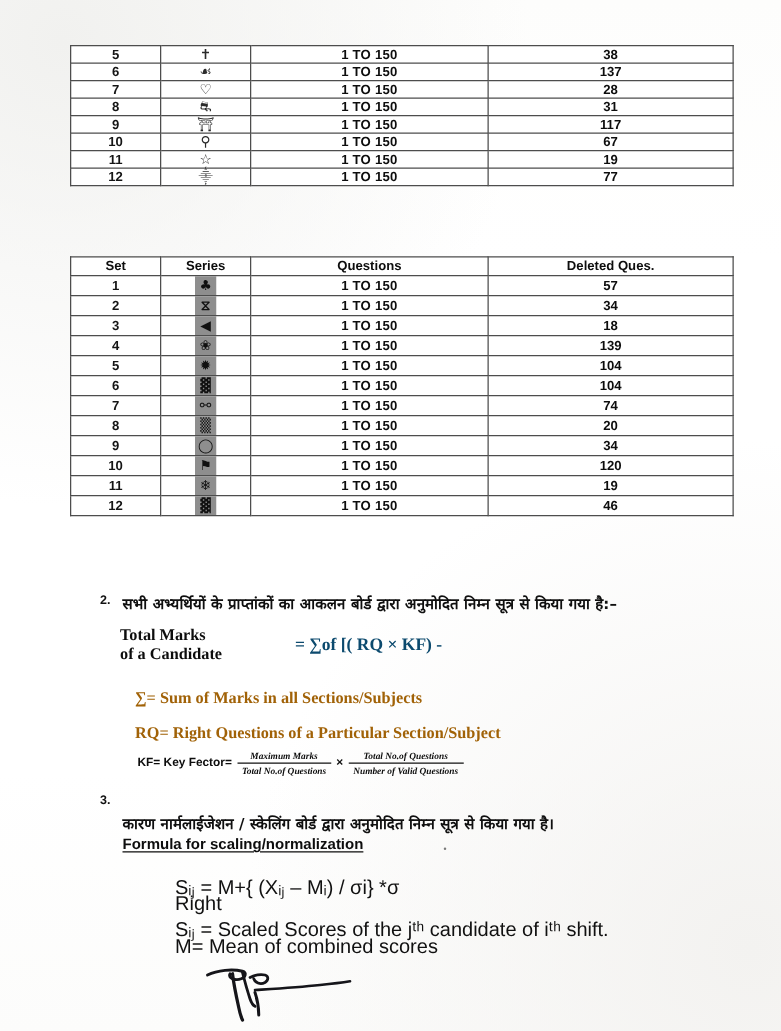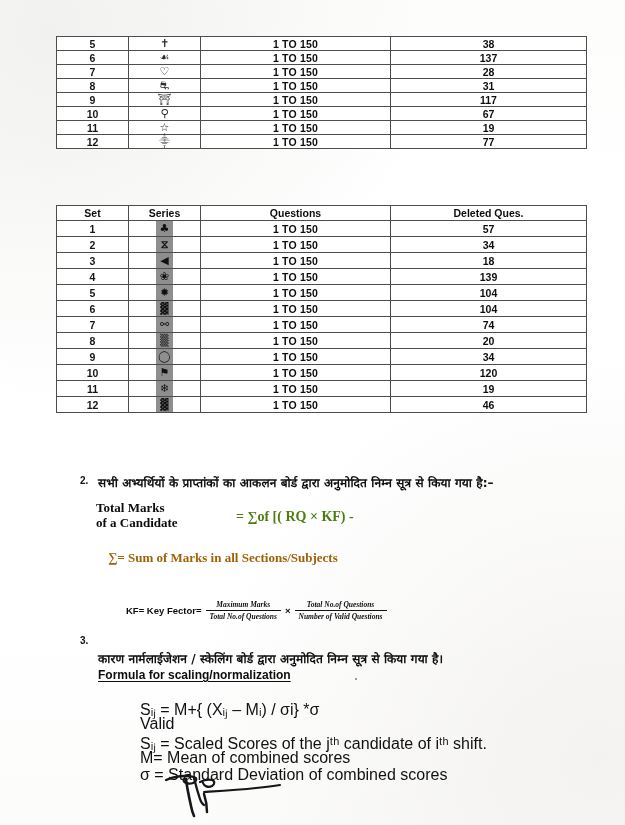--- a/index.html
+++ b/index.html
@@ -136,21 +136,21 @@
     font-weight: bold;
     font-size: 13px;
     line-height: 15px;
     color: #0d0d0d;
   }
   .fm-eq {
     position: absolute;
     font-family: "Liberation Serif", serif;
     font-size: 14px;
     font-weight: bold;
-    color: #4d7c0f;
+    color: #0c4a6e;
     white-space: nowrap;
   }
   .frac {
     display: inline-block;
     vertical-align: middle;
     text-align: center;
     font-style: italic;
     font-family: "Liberation Serif", serif;
     font-weight: bold;
   }
@@ -469,22 +469,23 @@
   <div class="fm-label" style="left:96px; top:500px; width:130px;">
     <span>Total Marks</span><br>
     <span>of a Candidate</span>
   </div>
 
   <div class="fm-eq" style="left:236px; top:509px;">
     <span>= ∑of [( RQ × KF) -</span>
   </div>
 
   <div class="sigma-line" style="left:108px; top:550px;">∑= Sum of Marks in all Sections/Subjects</div>
-
-  <div class="kf-line" style="left:126px; top:600px;">
+  <div class="sigma-line" style="left:108px; top:578px;">RQ= Right Questions of a Particular Section/Subject</div>
+
+  <div class="kf-line" style="left:110px; top:600px;">
     <span>KF= Key Fector=</span>
     <span class="frac">
       <span class="top">Maximum Marks</span>
       <span class="bar"></span>
       <span class="bot">Total No.of Questions</span>
     </span>
     <span>×</span>
     <span class="frac">
       <span class="top">Total No.of Questions</span>
       <span class="bar"></span>
@@ -492,24 +493,23 @@
     </span>
   </div>
 
   <div class="num" style="left:80px; top:635px;">3.</div>
   <div class="para hindi" style="left:98px; top:650px; width:480px;">कारण नार्मलाईजेशन / स्केलिंग बोर्ड द्वारा अनुमोदित निम्न सूत्र से किया गया है।</div>
 
   <div class="underline-head" style="left:98px; top:668px;">Formula for scaling/normalization</div>
   <div class="dot-mark" style="left:355px; top:678px;"></div>
 
   <div class="defline" style="left:140px; top:698px;">Sᵢⱼ = M+{ (Xᵢⱼ – Mᵢ) / σi} *σ</div>
-  <div class="defline" style="left:140px; top:715px;">Valid</div>
+  <div class="defline" style="left:140px; top:715px;">Right</div>
   <div class="defline" style="left:140px; top:732px;">Sᵢⱼ = Scaled Scores of the jᵗʰ candidate of iᵗʰ shift.</div>
   <div class="defline" style="left:140px; top:749px;">M= Mean of combined scores</div>
-  <div class="defline" style="left:140px; top:766px;">σ = Standard Deviation of combined scores</div>
 
   <svg class="signature" viewBox="0 0 130 48">
     <path d="M6,10 C14,6 26,5 34,7 C38,8 36,12 33,13 C28,15 22,12 24,9" fill="none" stroke="#15151a" stroke-width="2.3" stroke-linecap="round"></path>
     <path d="M26,9 C27,18 29,27 31,36 C32,41 33,44 34,46" fill="none" stroke="#15151a" stroke-width="2.6" stroke-linecap="round"></path>
     <path d="M34,8 C36,16 38,23 40,29 C41,32 42,34 44,35" fill="none" stroke="#15151a" stroke-width="2.3" stroke-linecap="round"></path>
     <path d="M40,12 C44,10 48,9 52,10 C55,11 55,14 52,16 C48,18 44,16 43,13" fill="none" stroke="#15151a" stroke-width="2.2" stroke-linecap="round"></path>
     <path d="M44,22 C60,21 78,20 96,18 C106,17 114,16 120,15" fill="none" stroke="#15151a" stroke-width="2.1" stroke-linecap="round"></path>
     <path d="M44,24 C46,30 47,36 47,42" fill="none" stroke="#15151a" stroke-width="2.4" stroke-linecap="round"></path>
   </svg>
 

